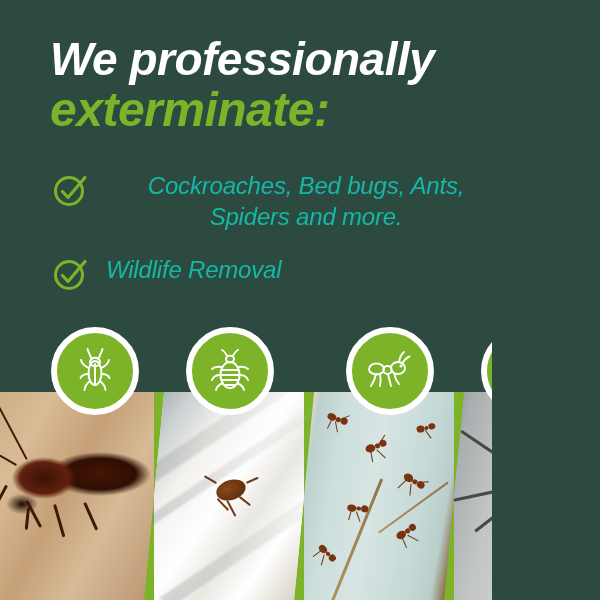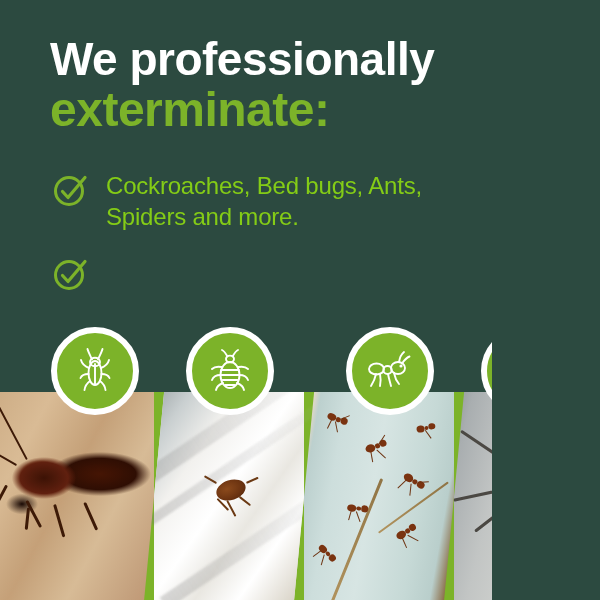--- a/index.html
+++ b/index.html
@@ -7,20 +7,21 @@
     width:600px;height:600px;
     font-family:"Liberation Sans", sans-serif;
     background:#2c4a40;
     overflow:hidden;
   }
   .ad{
     position:relative;
     width:492px;height:600px;
     background:#2c4a40;
     overflow:hidden;
+    font-style:italic;
   }
 
   
   .headline{
     position:absolute;
     left:50px;top:34px;
     width:510px;
   }
   .headline .l1{
     display:block;
@@ -50,25 +51,26 @@
     align-items:flex-start;
     margin-bottom:22px;
   }
   .check-icon{
     flex:0 0 auto;
     width:36px;height:36px;
     margin-right:18px;
     margin-top:2px;
   }
   .bullet-text{
-    color:#84cc16;
+    color:#14b8a6;
     font-size:24px;
     line-height:31px;
     letter-spacing:-0.2px;
     max-width:400px;
+    text-align:center;
   }
 
   
   .strip{
     position:absolute;
     left:0;top:392px;
     width:600px;height:208px;
     background:#7cb329;
     overflow:hidden;
   }
@@ -207,20 +209,21 @@
       <span class="bullet-text">Cockroaches, Bed bugs, Ants, Spiders and more.</span>
     </div>
 
     <div class="bullet">
       <span class="check-icon">
         <svg viewBox="0 0 36 36" width="36" height="36">
           <circle cx="17" cy="19" r="13.5" fill="none" stroke="#7cb329" stroke-width="3"></circle>
           <path d="M10.5 19.5 L16 25.5 L33 5.5" fill="none" stroke="#7cb329" stroke-width="3.2" stroke-linecap="round" stroke-linejoin="round"></path>
         </svg>
       </span>
+      <span class="bullet-text">Wildlife Removal</span>
     </div>
 
   </div>
 
   <div class="strip">
 
     <div class="panel p1">
       <div class="inner ph-roach">
 
         <div class="roach-leg" style="left:44px;top:78px;width:64px;height:2px;transform:rotate(-118deg);"></div>

